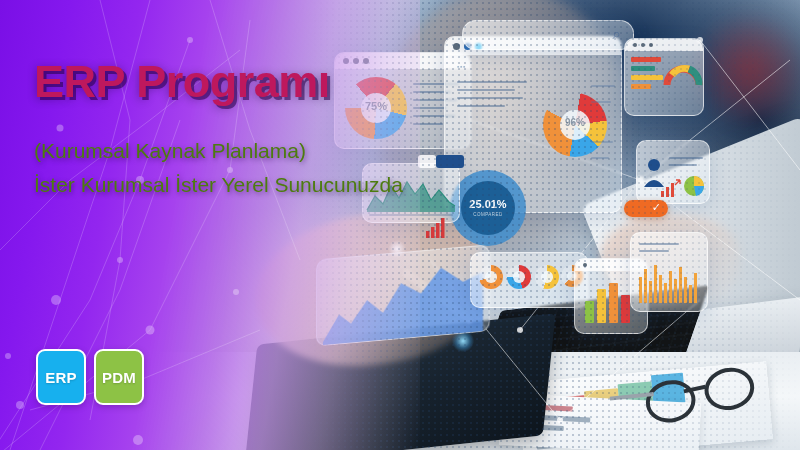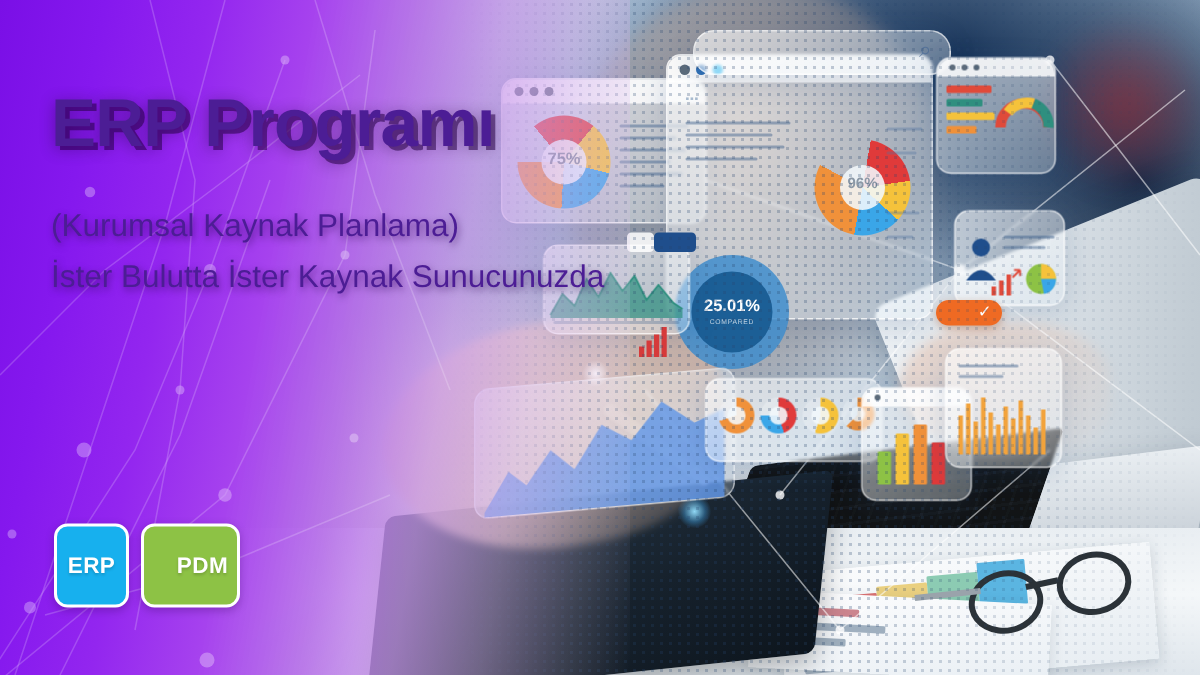--- a/index.html
+++ b/index.html
@@ -128,26 +128,26 @@
     background:linear-gradient(100deg,
       #7a0fe6 0%, #8518ee 14%, #9326ef 28%, #a642ee 42%,
       rgba(182,112,232,.92) 56%, rgba(202,152,236,.72) 68%,
       rgba(216,180,238,.45) 80%, rgba(228,206,242,.18) 91%, rgba(255,255,255,0) 100%);
   }
   .constellation{position:absolute;left:0;top:0;width:420px;height:450px;opacity:.55;}
 
   
   .title{
     position:absolute;left:34px;top:56px;
-    font-size:45px;font-weight:bold;color:#4c1d95;letter-spacing:-.5px;
+    font-size:45px;font-weight:bold;color:#be185d;letter-spacing:-.5px;
     font-family:"Liberation Sans", sans-serif;
     text-shadow:3px 3px 0 rgba(38,0,70,.55), 0 2px 10px rgba(30,0,60,.45);
   }
   .sub{
-    position:absolute;left:34px;color:#4c1d95;font-size:21px;font-weight:400;
+    position:absolute;left:34px;color:#4d7c0f;font-size:21px;font-weight:400;
     text-shadow:1px 2px 5px rgba(40,0,75,.55);white-space:nowrap;
   }
   .sub1{top:139px;}
   .sub2{top:173px;}
   .sub3{top:212px;}
 
   
   .badges{position:absolute;left:36px;top:349px;display:flex;gap:8px;}
   .badge{
     width:46px;height:52px;border-radius:9px;border:2px solid #ffffff;
@@ -410,24 +410,24 @@
       <circle cx="60" cy="128" r="3.5"></circle>
         <circle cx="190" cy="40" r="3"></circle>
       <circle cx="138" cy="440" r="5"></circle>
         <circle cx="8" cy="356" r="3"></circle>
       <circle cx="236" cy="292" r="3"></circle>
     </g>
   </svg>
 
   <div class="title">ERP Programı</div>
   <div class="sub sub1">(Kurumsal Kaynak Planlama)</div>
-  <div class="sub sub2">İster Bulutta İster Kaynak Sunucunuzda</div>
+  <div class="sub sub2">İster Kurumsal İster Yerel Sunucunuzda</div>
 
   <div class="badges">
     <div class="badge" style="background:#17b0ee;">
       <span>ERP</span>
     </div>
-    <div class="badge" style="background:#8dc245;padding-left:16px;">
+    <div class="badge" style="background:#8dc245;">
       <span>PDM</span>
     </div>
   </div>
 
 </div>
 
 </body></html>

